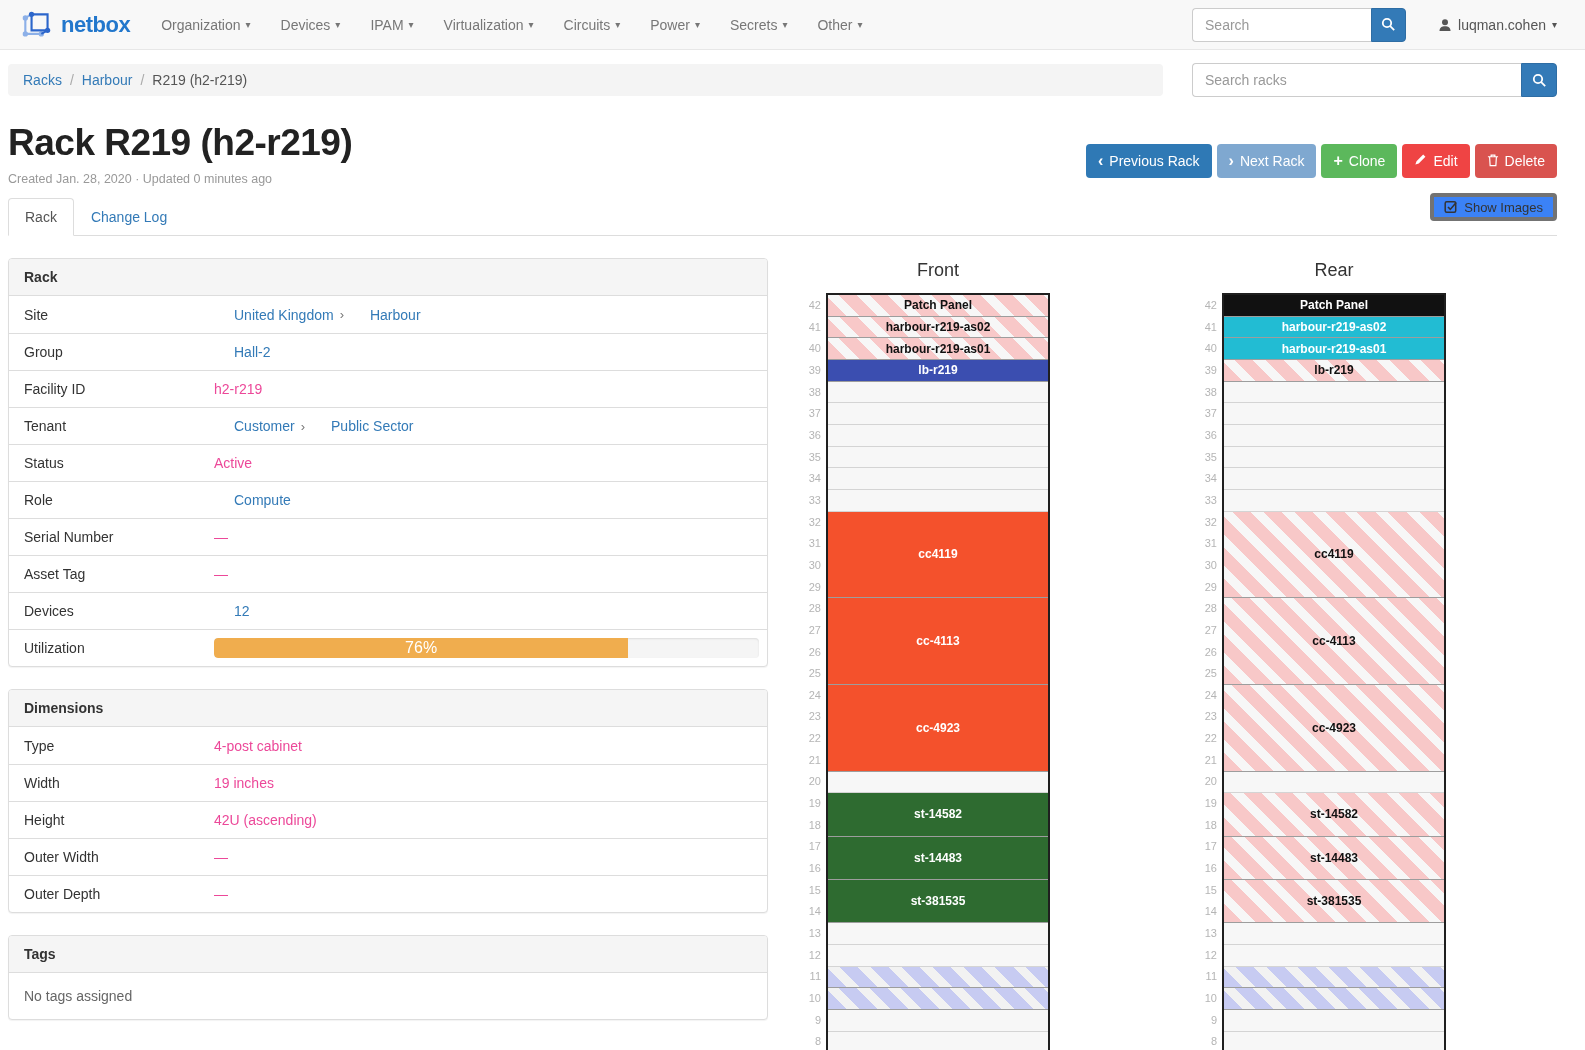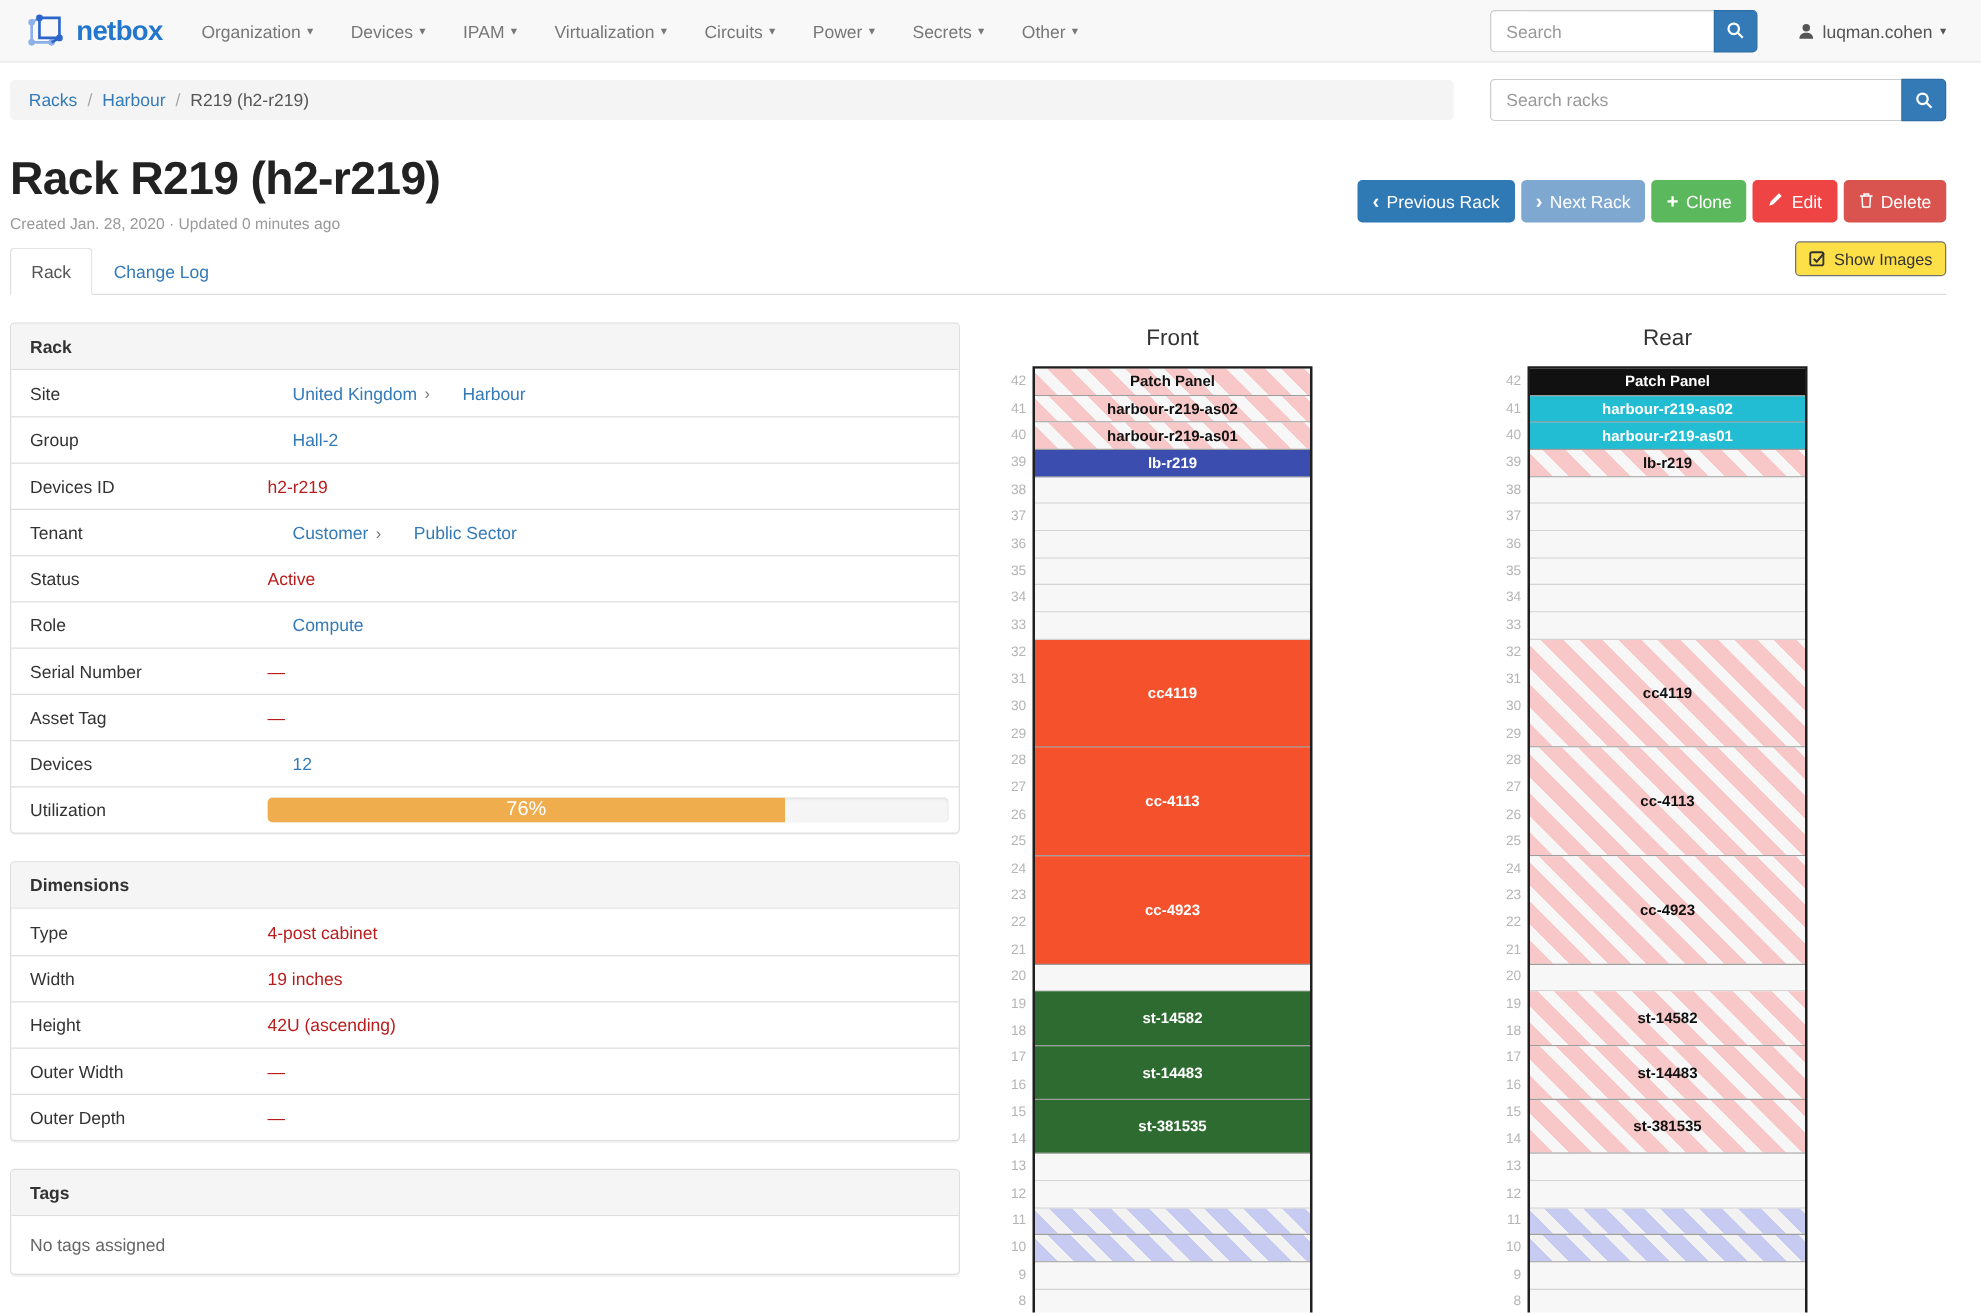--- a/index.html
+++ b/index.html
@@ -70,41 +70,41 @@
 
   
   .tabs-row { margin-top:12px; border-bottom:1px solid #ddd; display:flex; position:relative; }
   .tab {
     padding:10px 16px; font-size:14px; margin-bottom:-1px; cursor:pointer;
     border:1px solid transparent; border-radius:4px 4px 0 0; color:#337ab7;
   }
   .tab.active { background:#fff; border-color:#ddd; border-bottom-color:#fff; color:#555; cursor:default; }
   .btn-show-images {
     position:absolute; right:0; top:-5px; height:28px;
-    background:#fde047; border:1px solid #737373; border-radius:4px; color:#333;
+    background:#3b82f6; border:4px solid #737373; border-radius:4px; color:#333;
     font-size:13px; padding:4px 10px; display:flex; align-items:center; gap:6px; cursor:pointer;
     font-family:"Liberation Sans", sans-serif;
   }
 
   
   .main-row { display:flex; margin-top:22px; align-items:flex-start; }
   .left-col { width:760px; flex:none; }
 
   .panel { border:1px solid #ddd; border-radius:4px; margin-bottom:22px; box-shadow:0 1px 1px rgba(0,0,0,0.05); background:#fff; }
   .panel-heading {
     background:#f5f5f5; border-bottom:1px solid #ddd; padding:10px 15px;
     font-weight:bold; font-size:14px; color:#333; border-radius:3px 3px 0 0;
   }
   .attr-row { display:flex; align-items:center; padding:8px 8px 8px 15px; border-top:1px solid #ddd; min-height:37px; }
   .attr-row:first-child { border-top:none; }
   .attr-label { width:190px; flex:none; color:#333; }
   .attr-value { flex:1; display:flex; align-items:center; }
   .val-link { color:#337ab7;margin-left:20px; }
   .link-sep { color:#777; margin:0 6px; font-size:13px; }
-  .val-text { color:#b91c1c; }
+  .val-text { color:#ec4899; }
   .progress-track {
     width:100%; height:20px; background:#f5f5f5; border-radius:4px; overflow:hidden;
     box-shadow:inset 0 1px 2px rgba(0,0,0,0.1);
   }
   .progress-fill {
     height:100%; color:#fff; font-size:16px; text-align:center; line-height:20px; border-radius:4px 0 0 4px;
   }
   .panel-body { padding:15px; font-size:14px; color:#666; }
 
   
@@ -293,21 +293,21 @@
                 <a class="val-link">Harbour</a>
               </div>
             </div>
             <div class="attr-row">
               <div class="attr-label">Group</div>
               <div class="attr-value">
                 <a class="val-link">Hall-2</a>
               </div>
             </div>
             <div class="attr-row">
-              <div class="attr-label">Devices ID</div>
+              <div class="attr-label">Facility ID</div>
               <div class="attr-value">
                 <span class="val-text">h2-r219</span>
               </div>
             </div>
             <div class="attr-row">
               <div class="attr-label">Tenant</div>
               <div class="attr-value">
                 <a class="val-link">Customer</a>
                 <span class="link-sep">›</span>
                 <a class="val-link">Public Sector</a>

